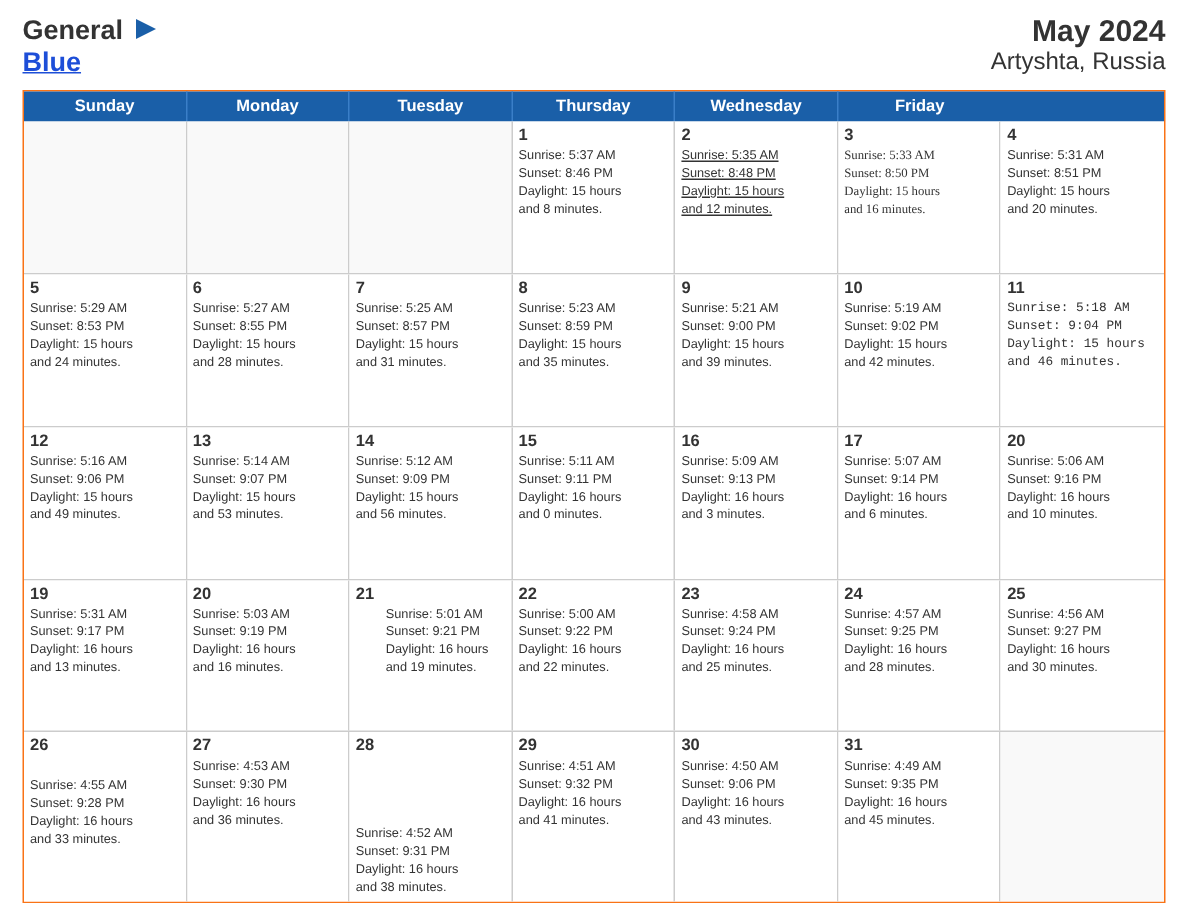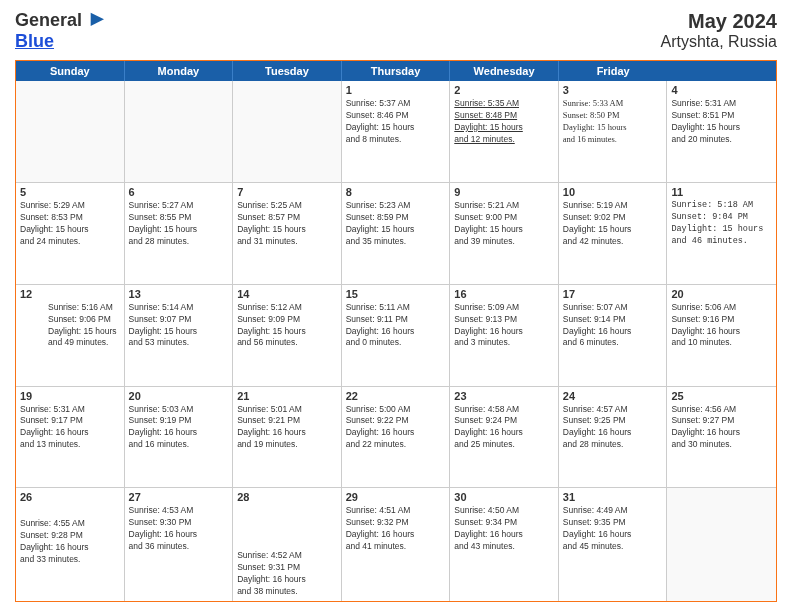--- a/index.html
+++ b/index.html
@@ -220,21 +220,21 @@
             <div class="day-number">11</div>
             <div class="day-info" style="white-space: pre-line; font-family: Liberation Mono, monospace;">Sunrise: 5:18 AM
 Sunset: 9:04 PM
 Daylight: 15 hours
 and 46 minutes.</div>
           </div>
         </div>
         <div class="cal-row">
           <div class="cal-cell">
             <div class="day-number">12</div>
-            <div class="day-info" style="white-space: pre-line; margin-left: 28px;">Sunrise: 5:16 AM
+            <div class="day-info" style="white-space: pre-line;">Sunrise: 5:16 AM
 Sunset: 9:06 PM
 Daylight: 15 hours
 and 49 minutes.</div>
           </div>
           <div class="cal-cell">
             <div class="day-number">13</div>
             <div class="day-info" style="white-space: pre-line;">Sunrise: 5:14 AM
 Sunset: 9:07 PM
 Daylight: 15 hours
 and 53 minutes.</div>
@@ -285,21 +285,21 @@
           </div>
           <div class="cal-cell">
             <div class="day-number">20</div>
             <div class="day-info" style="white-space: pre-line;">Sunrise: 5:03 AM
 Sunset: 9:19 PM
 Daylight: 16 hours
 and 16 minutes.</div>
           </div>
           <div class="cal-cell">
             <div class="day-number">21</div>
-            <div class="day-info" style="white-space: pre-line;">Sunrise: 5:01 AM
+            <div class="day-info" style="white-space: pre-line; margin-left: 20px;">Sunrise: 5:01 AM
 Sunset: 9:21 PM
 Daylight: 16 hours
 and 19 minutes.</div>
           </div>
           <div class="cal-cell">
             <div class="day-number">22</div>
             <div class="day-info" style="white-space: pre-line;">Sunrise: 5:00 AM
 Sunset: 9:22 PM
 Daylight: 16 hours
 and 22 minutes.</div>
@@ -351,21 +351,21 @@
           <div class="cal-cell">
             <div class="day-number">29</div>
             <div class="day-info" style="white-space: pre-line;">Sunrise: 4:51 AM
 Sunset: 9:32 PM
 Daylight: 16 hours
 and 41 minutes.</div>
           </div>
           <div class="cal-cell">
             <div class="day-number">30</div>
             <div class="day-info" style="white-space: pre-line;">Sunrise: 4:50 AM
-Sunset: 9:34 PM
+Sunset: 9:06 PM
 Daylight: 16 hours
 and 43 minutes.</div>
           </div>
           <div class="cal-cell">
             <div class="day-number">31</div>
             <div class="day-info" style="white-space: pre-line;">Sunrise: 4:49 AM
 Sunset: 9:35 PM
 Daylight: 16 hours
 and 45 minutes.</div>
           </div>

